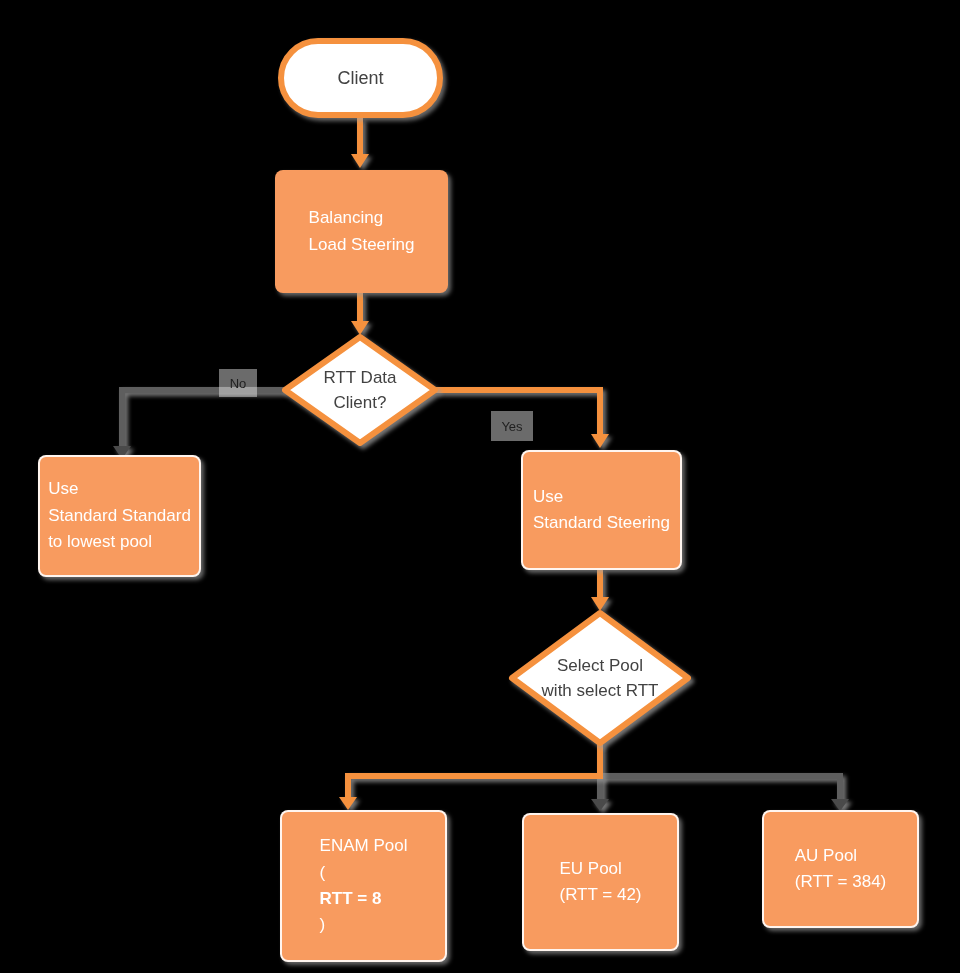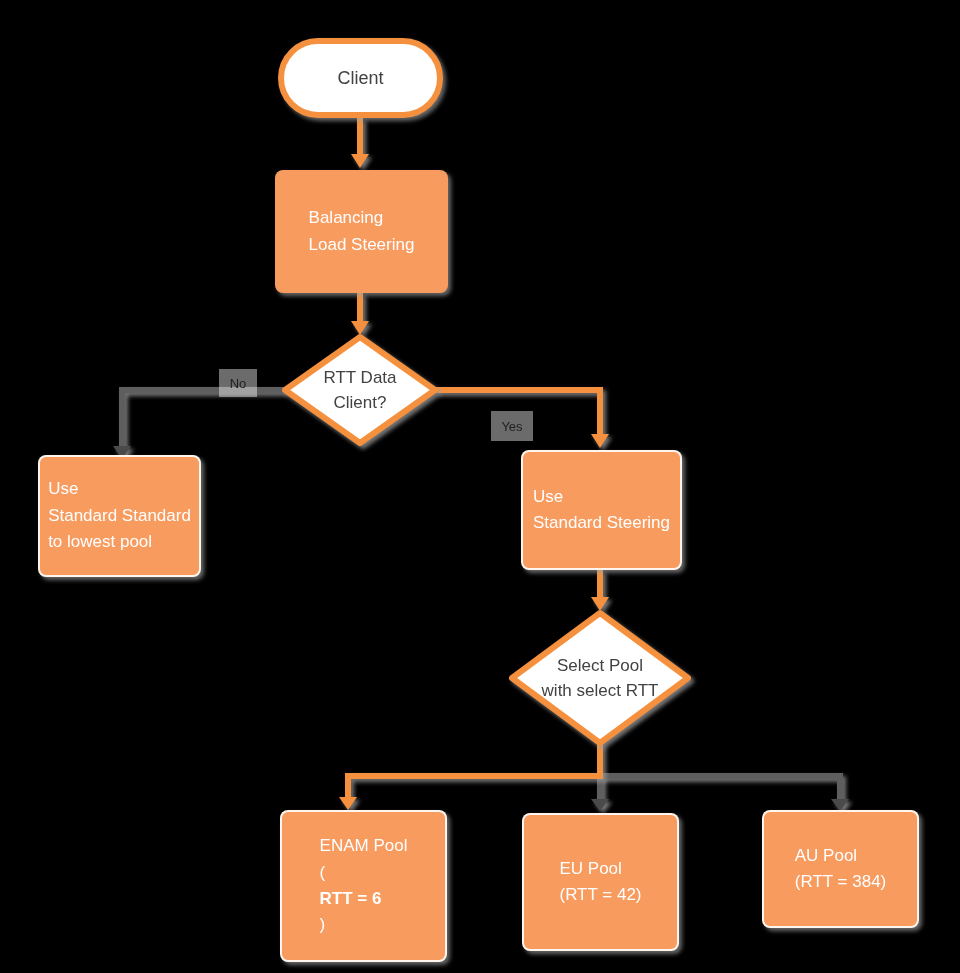--- a/index.html
+++ b/index.html
@@ -132,21 +132,21 @@
       <span>Select Pool</span>
       <span>with select RTT</span>
     </div>
   </div>
 
   <div class="node process bordered" style="left:280px;top:810px;width:167px;height:152px;">
     <div class="nodelines">
       <span>ENAM Pool</span>
       <span class="inline-line">
           <span>(</span>
-          <span class="bold">RTT = 6</span>
+          <span class="bold">RTT = 8</span>
           <span>)</span>
         </span>
     </div>
   </div>
 
   <div class="node process bordered" style="left:522px;top:794px;width:157px;height:138px;margin-top:19px;">
     <div class="nodelines">
       <span>EU Pool</span>
       <span>(RTT = 42)</span>
     </div>

